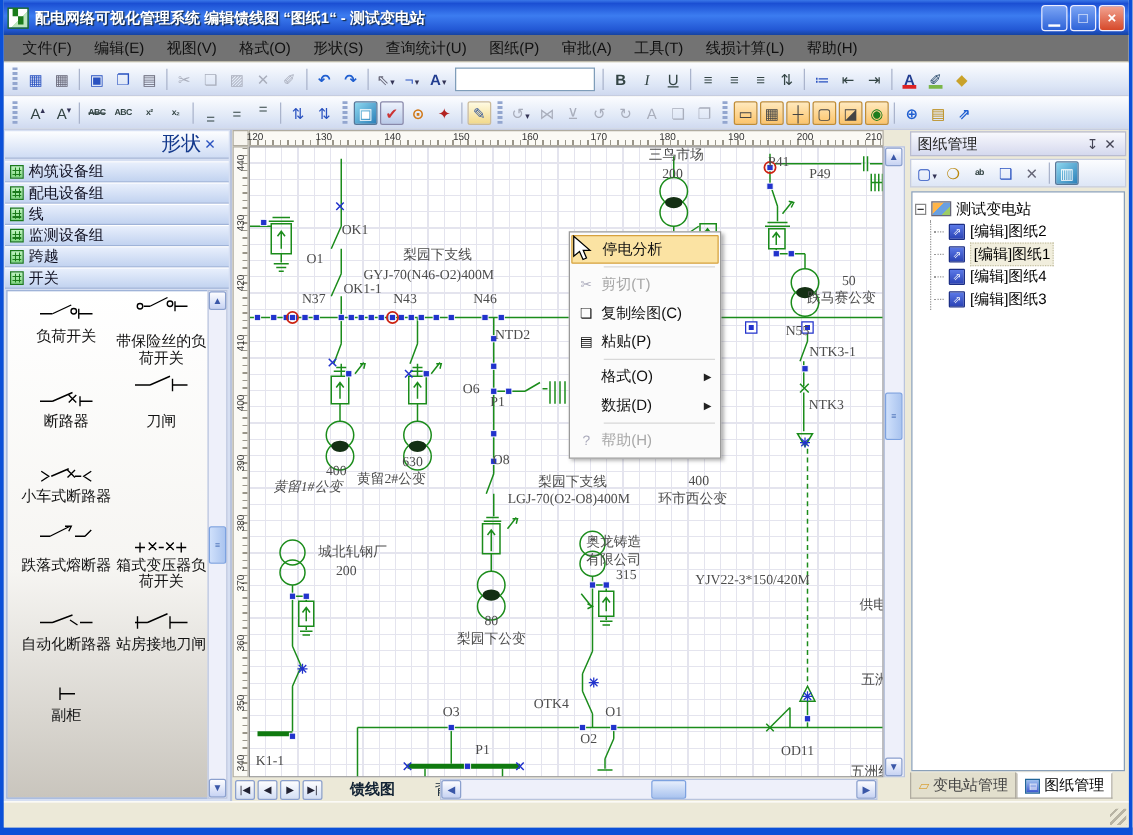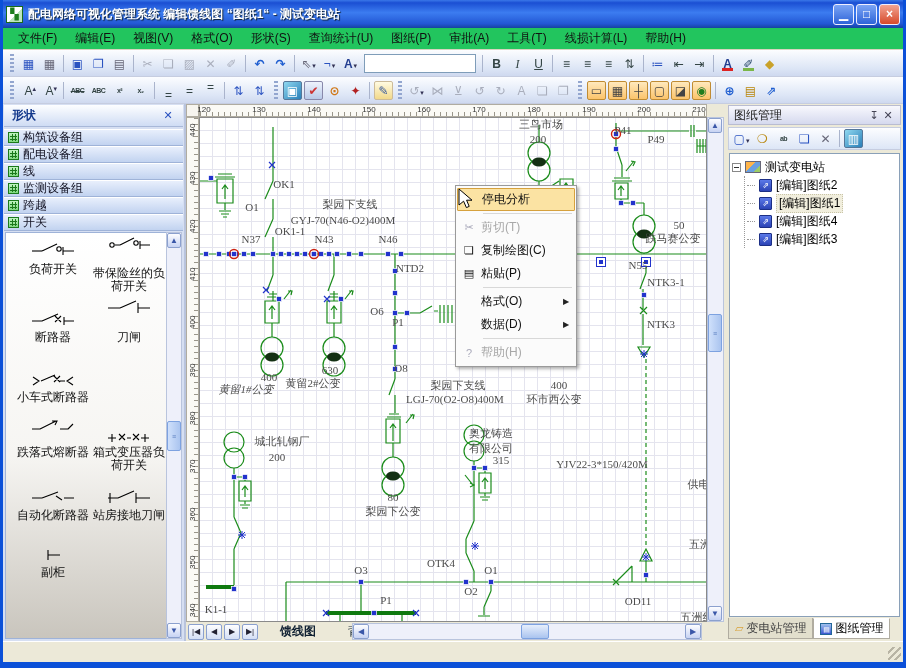--- a/index.html
+++ b/index.html
@@ -11,21 +11,21 @@
     background:linear-gradient(180deg,#3a77e8 0%,#1b4fd3 10%,#3c7cf0 45%,#2257d4 85%,#16439f 100%);
     display:flex; align-items:center; padding:0 6px; }
   .app-icon { width:17px; height:17px; background:linear-gradient(135deg,#ffffff 0 55%,#bde6bd 55%); border:1px solid #1a6b1a;
     color:#1c7c1c; font-size:11px; line-height:15px; text-align:center; margin-right:5px; }
   .title-text { color:#fff; font-weight:bold; font-size:12px; text-shadow:1px 1px 1px #123; flex:1; white-space:nowrap; overflow:hidden; }
   .tbtns { display:flex; gap:2px; }
   .tbtn { width:21px; height:21px; border-radius:3px; border:1px solid #eef;
     background:linear-gradient(#7ba5f5,#2e63d8); color:#fff; font-size:12px; line-height:19px; text-align:center; font-weight:bold; }
   .tbtn.close { background:linear-gradient(#f2a492,#d6492a); }
   
-  .menubar { position:absolute; left:0; top:28px; width:900px; height:22px; background:#22c55e;
+  .menubar { position:absolute; left:0; top:28px; width:900px; height:22px; background:#737373;
     border-bottom:1px solid #d8d4c0; display:flex; align-items:center; padding-left:6px; }
   .menu-item { padding:2px 9px; font-size:12px; color:#111; }
   
   .tools { position:absolute; left:0; top:50px; width:900px; height:54px; background:#ece9d8; }
   .toolrow { height:27px; display:flex; align-items:center; padding:0 3px;
     background:linear-gradient(#fcfdff,#dde6f6 70%,#cfd9ef); border-bottom:1px solid #c6cde0; }
   .tbhandle { width:4px; height:18px; margin:0 4px;
     background:repeating-linear-gradient(to bottom,#93a6cf 0 2px,transparent 2px 4px); }
   .tbsep { width:1px; height:17px; background:#aab4cc; margin:0 3px; }
   .tbi { width:19px; height:19px; line-height:18px; text-align:center; font-size:12px; color:#344;
@@ -52,21 +52,21 @@
   .ic-on { background:linear-gradient(#ffe9bd,#fcc46b); border-color:#c08c34; color:#444; }
   .ic-green { color:#1e7d1e; }
   .ic-yellow { color:#b8860b; }
   .tbinput { width:112px; height:19px; background:#fff; border:1px solid #7f9db9; margin:0 3px; }
   
   .main { position:absolute; left:0; top:104px; width:900px; height:537px; }
   
   .shapes { position:absolute; left:0; top:0; width:183px; height:537px; background:#d6dff2; border-right:2px solid #b9c4dd; }
   .shapes-title { position:absolute; left:1px; top:1px; right:1px; height:22px;
     background:linear-gradient(#fdfeff,#cfdcf4); border-bottom:1px solid #a8b8d8; display:flex; align-items:center; padding:0 8px; }
-  .shapes-title .t { color:#14398c; font-weight:bold; font-size:12px; flex:1; }
+  .shapes-title .t { color:#14398c; font-weight:normal; font-size:16px; flex:1;text-align:right; }
   .shapes-close { color:#2a52c0; font-size:11px; font-weight:bold; width:14px; text-align:center; }
   .shape-group { position:absolute; left:1px; right:1px; height:17px;
     background:linear-gradient(#e8effc,#c2d3f0); border-top:1px solid #fff; border-bottom:1px solid #9fb3d8;
     display:flex; align-items:center; font-size:12px; color:#112; padding-left:4px; gap:4px; }
   .gicon { width:11px; height:11px; border:1px solid #1b7a1b; background:
     linear-gradient(#bff3bf,#7fd87f); position:relative; flex:none; }
   .gicon::after { content:""; position:absolute; inset:1px;
     background:linear-gradient(to right,transparent 0 2px,#1b7a1b 2px 3px,transparent 3px 5px,#1b7a1b 5px 6px,transparent 6px),
                linear-gradient(to bottom,transparent 0 2px,#1b7a1b 2px 3px,transparent 3px 5px,#1b7a1b 5px 6px,transparent 6px); }
   .shape-list { position:absolute; left:2px; top:128px; width:165px; bottom:2px;

